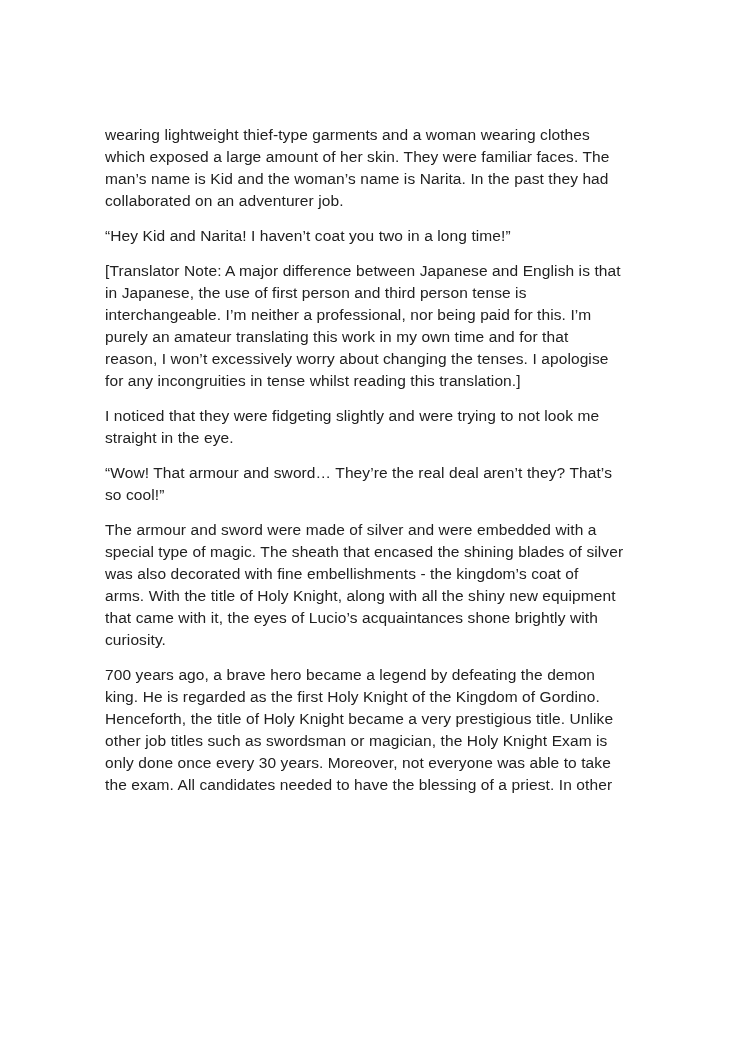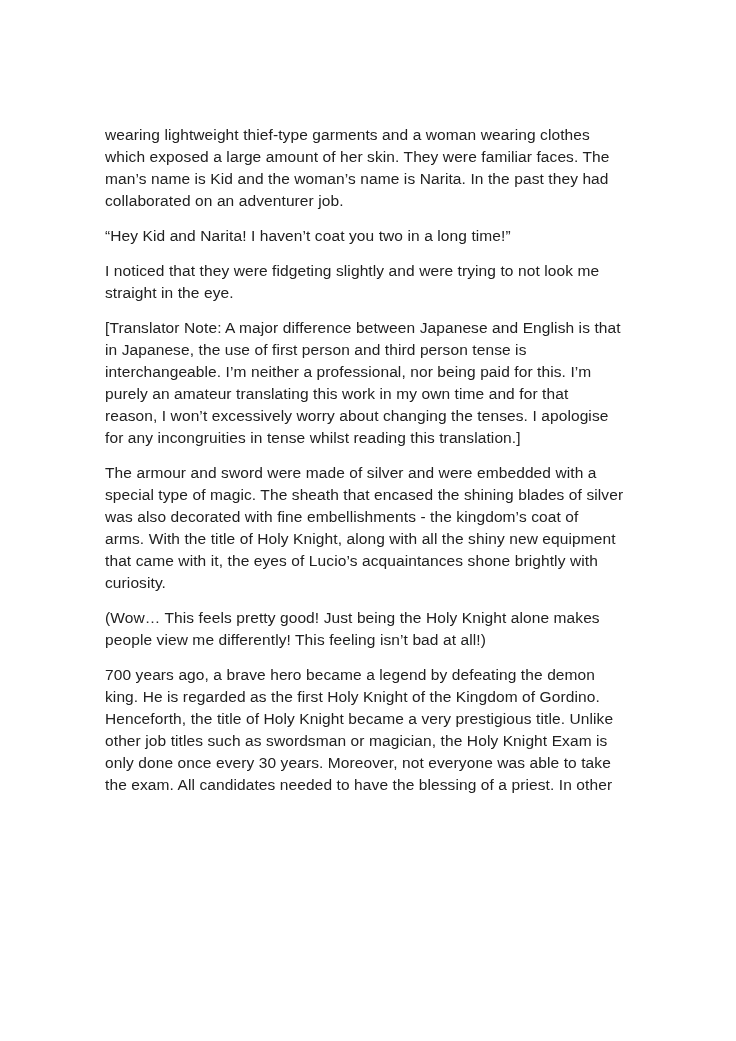--- a/index.html
+++ b/index.html
@@ -32,36 +32,36 @@
 </head>
 <body>
 
 <div class="page">
   <div class="doc-text">
     <p>wearing lightweight thief-type garments and a woman wearing clothes
 which exposed a large amount of her skin. They were familiar faces. The
 man’s name is Kid and the woman’s name is Narita. In the past they had
 collaborated on an adventurer job.</p>
     <p>“Hey Kid and Narita! I haven’t coat you two in a long time!”</p>
-    <p>I noticed that they were fidgeting slightly and were trying to not look me
-straight in the eye.</p>
     <p>[Translator Note: A major difference between Japanese and English is that
 in Japanese, the use of first person and third person tense is
 interchangeable. I’m neither a professional, nor being paid for this. I’m
 purely an amateur translating this work in my own time and for that
 reason, I won’t excessively worry about changing the tenses. I apologise
 for any incongruities in tense whilst reading this translation.]</p>
+    <p>I noticed that they were fidgeting slightly and were trying to not look me
+straight in the eye.</p>
+    <p>“Wow! That armour and sword… They’re the real deal aren’t they? That’s
+so cool!”</p>
     <p>The armour and sword were made of silver and were embedded with a
 special type of magic. The sheath that encased the shining blades of silver
 was also decorated with fine embellishments - the kingdom’s coat of
 arms. With the title of Holy Knight, along with all the shiny new equipment
 that came with it, the eyes of Lucio’s acquaintances shone brightly with
 curiosity.</p>
-    <p>(Wow… This feels pretty good! Just being the Holy Knight alone makes
-people view me differently! This feeling isn’t bad at all!)</p>
     <p>700 years ago, a brave hero became a legend by defeating the demon
 king. He is regarded as the first Holy Knight of the Kingdom of Gordino.
 Henceforth, the title of Holy Knight became a very prestigious title. Unlike
 other job titles such as swordsman or magician, the Holy Knight Exam is
 only done once every 30 years. Moreover, not everyone was able to take
 the exam. All candidates needed to have the blessing of a priest. In other</p>
   </div>
 </div>
 
 </body></html>

